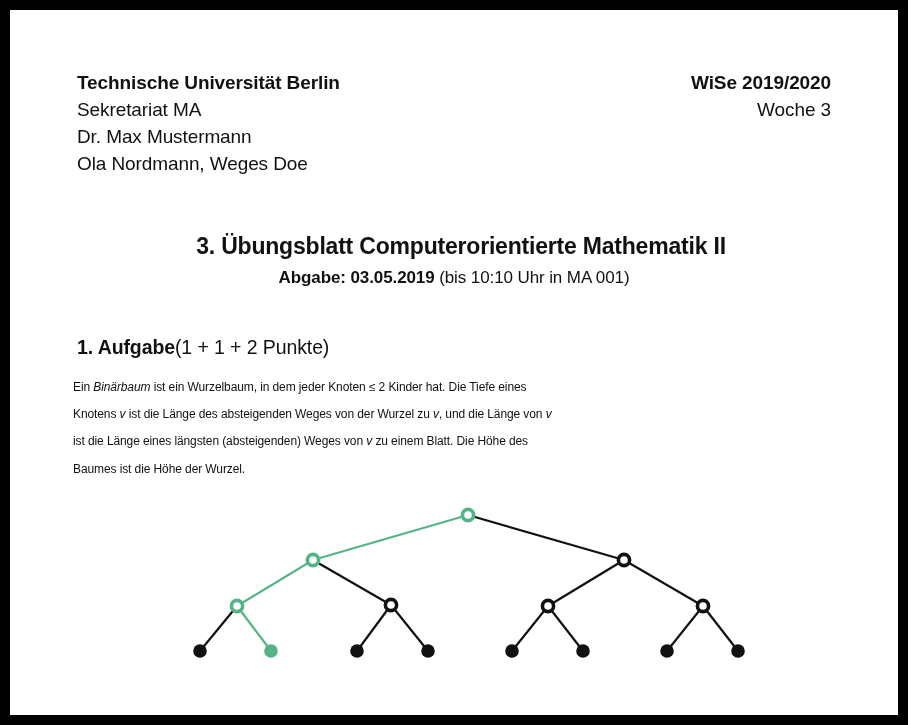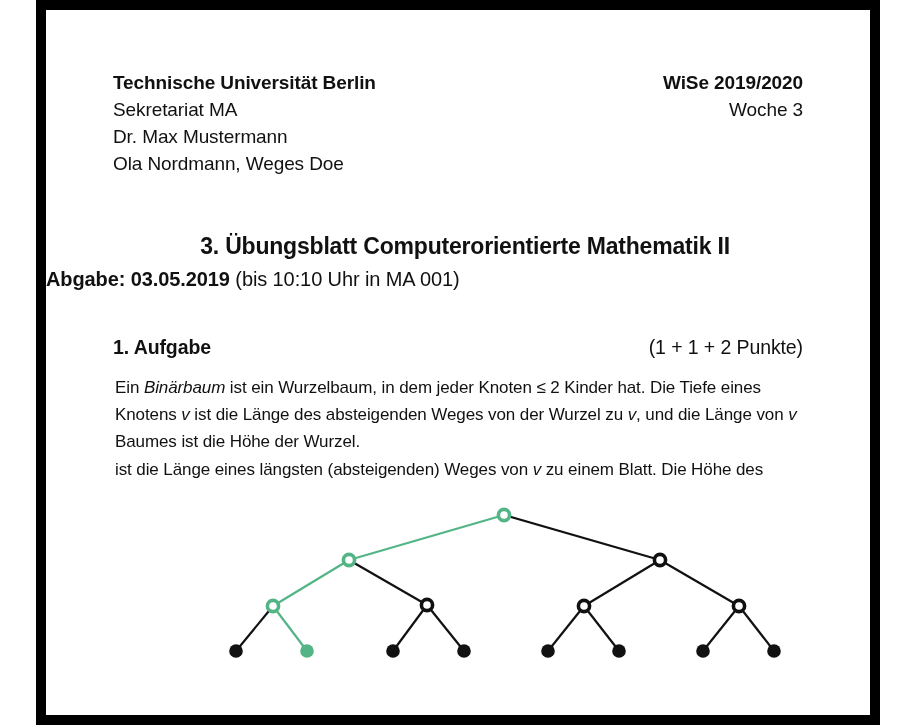--- a/index.html
+++ b/index.html
@@ -1,26 +1,25 @@
 <!DOCTYPE html>
 <html><head>
 <meta charset="utf-8">
 <style>
   html, body { margin: 0; padding: 0; background: #ffffff; }
   .page {
     position: relative;
-    width: 844px;
+    width: 908px;
     height: 725px;
     box-sizing: border-box;
     border: 10px solid #000000;
     background: #ffffff;
     font-family: "Liberation Sans", sans-serif;
     color: #111111;
     overflow: hidden;
-    margin-left: 36px;
   }
   .b { font-weight: bold; }
   .it { font-style: italic; }
 
   .header {
     position: absolute;
     top: 59px; left: 67px; right: 67px;
     display: flex;
     justify-content: space-between;
     font-size: 19px;
@@ -34,44 +33,44 @@
     top: 223px; left: 0; right: 0;
     text-align: center;
     font-size: 23px;
     font-weight: bold;
     letter-spacing: -0.2px;
     padding-left: 14px;
   }
   .deadline {
     position: absolute;
     top: 258px; left: 0; right: 0;
-    text-align: left;
-    font-size: 20px;
+    text-align: center;
+    font-size: 17px;
     letter-spacing: -0.1px;
   }
   .note {
     position: absolute;
     top: 286px; left: 0; right: 0;
     text-align: center;
     font-size: 19px;
     font-weight: bold;
     letter-spacing: -0.1px;
   }
   .exrow {
     position: absolute;
     top: 326px; left: 67px; right: 67px;
     display: flex;
-    justify-content: space-between;
+    justify-content: flex-start;
     font-size: 19.5px;
     letter-spacing: -0.1px;
   }
   .body-text {
     position: absolute;
-    top: 364px; left: 69px; right: 67px;
-    font-size: 17px;
+    top: 364px; left: 63px; right: 67px;
+    font-size: 12px;
     line-height: 27.2px;
     letter-spacing: -0.1px;
   }
   .body-text .line { white-space: nowrap; }
 
   .tree-svg {
     position: absolute;
     left: 150px; top: 478px;
     width: 620px; height: 192px;
   }
@@ -102,22 +101,22 @@
 
 
   <div class="exrow">
     <div class="b">1. Aufgabe</div>
     <div>(1 + 1 + 2 Punkte)</div>
   </div>
 
   <div class="body-text">
     <div class="line"><span>Ein </span><span class="it">Binärbaum</span><span> ist ein Wurzelbaum, in dem jeder Knoten ≤ 2 Kinder hat. Die Tiefe eines</span></div>
     <div class="line"><span>Knotens </span><span class="it">v</span><span> ist die Länge des absteigenden Weges von der Wurzel zu </span><span class="it">v</span><span>, und die Länge von </span><span class="it">v</span></div>
+    <div class="line"><span>ist die Länge eines längsten (absteigenden) Weges von </span><span class="it">v</span><span> zu einem Blatt. Die Höhe des</span></div>
     <div class="line"><span>Baumes ist die Höhe der Wurzel.</span></div>
-    <div class="line"><span>ist die Länge eines längsten (absteigenden) Weges von </span><span class="it">v</span><span> zu einem Blatt. Die Höhe des</span></div>
   </div>
 
   <svg class="tree-svg" viewBox="150 478 620 192">
       <line x1="458" y1="505" x2="303" y2="550" stroke="#53b486" stroke-width="2.2"></line>
       <line x1="458" y1="505" x2="614" y2="550" stroke="#111111" stroke-width="2.2"></line>
       <line x1="303" y1="550" x2="227" y2="596" stroke="#53b486" stroke-width="2.2"></line>
       <line x1="303" y1="550" x2="381" y2="595" stroke="#111111" stroke-width="2.2"></line>
       <line x1="614" y1="550" x2="538" y2="596" stroke="#111111" stroke-width="2.2"></line>
       <line x1="614" y1="550" x2="693" y2="596" stroke="#111111" stroke-width="2.2"></line>
       <line x1="227" y1="596" x2="190" y2="641" stroke="#111111" stroke-width="2.2"></line>

